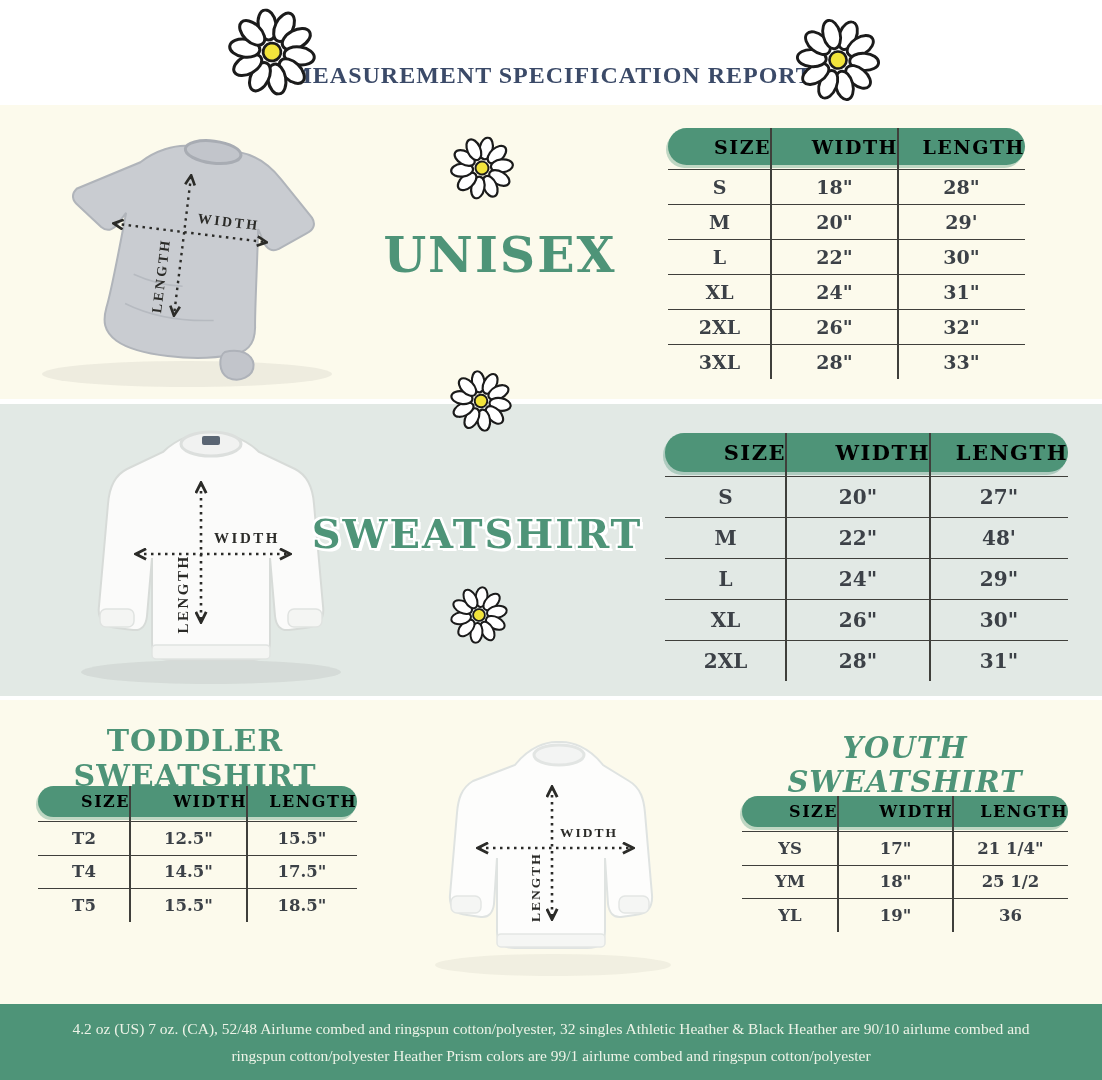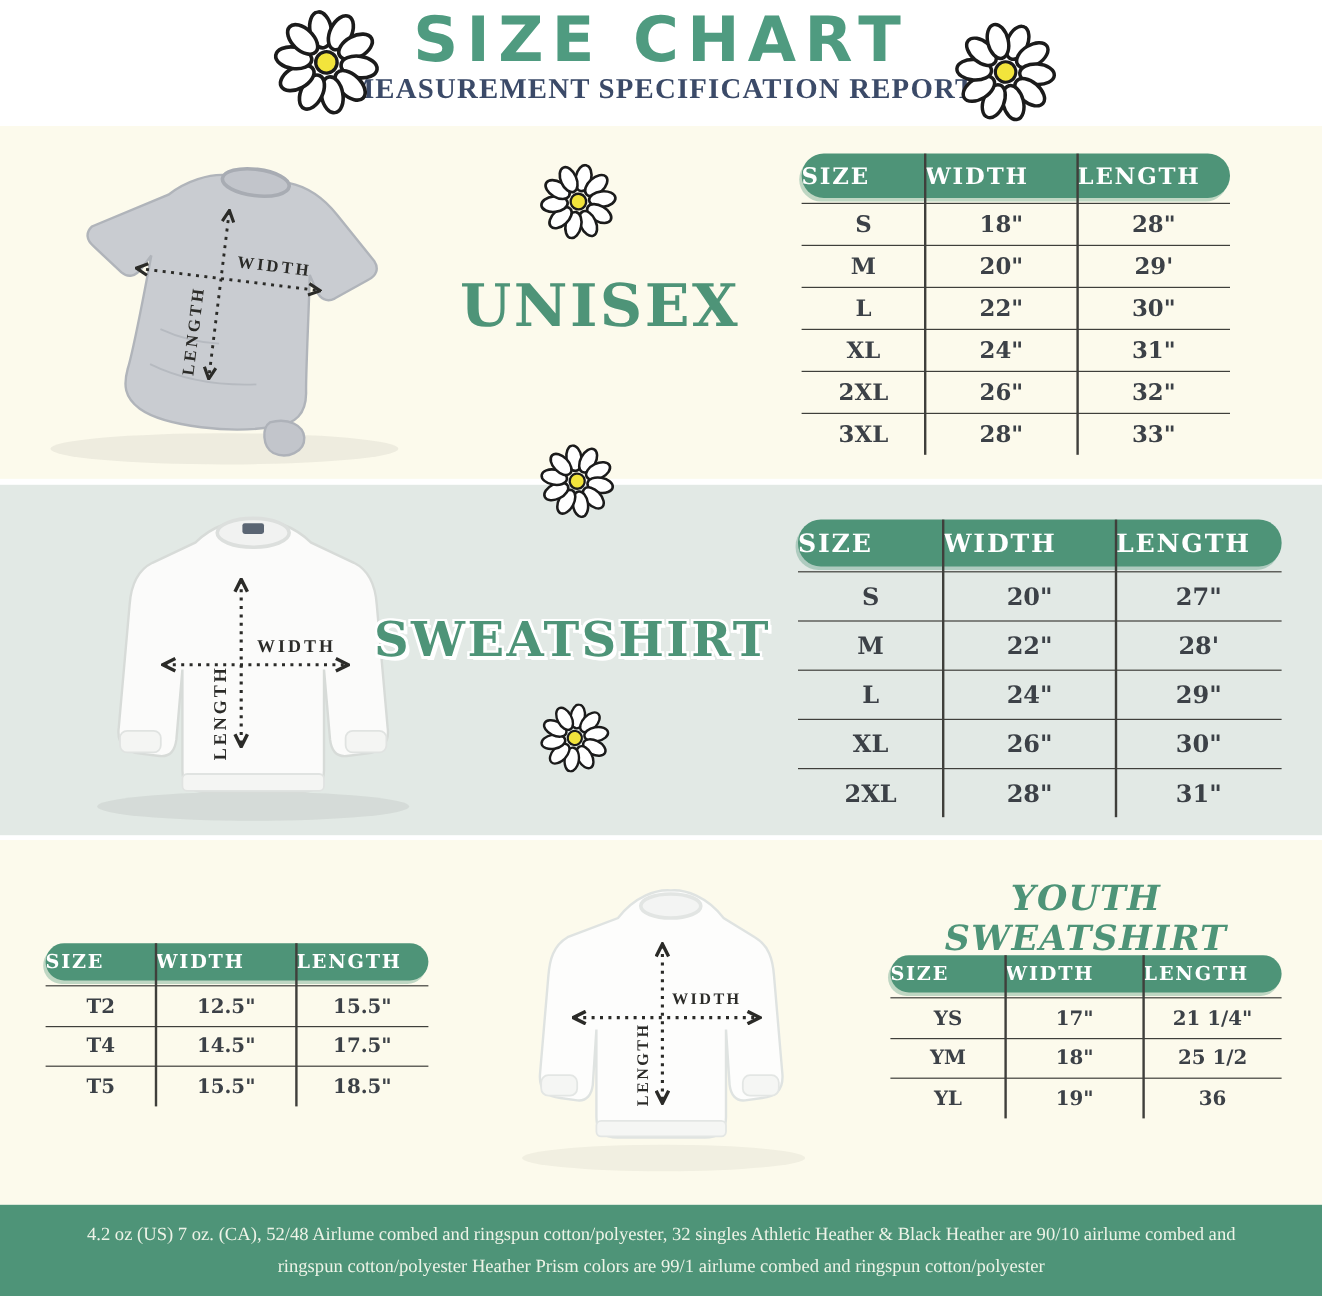--- a/index.html
+++ b/index.html
@@ -44,23 +44,23 @@
   .h-sweat{left:307px; top:510px; width:340px; font-size:40px;
     text-shadow:2px 0 0 #fff,-2px 0 0 #fff,0 2px 0 #fff,0 -2px 0 #fff,
                 2px 2px 0 #fff,-2px 2px 0 #fff,2px -2px 0 #fff,-2px -2px 0 #fff,3px 3px 0 #fff;}
   .h-toddler{left:22px; top:723px; width:346px; font-size:30px; letter-spacing:1px;}
   .h-youth{left:738px; top:731px; width:334px; font-size:29px; letter-spacing:1px;font-style:italic;}
 
   
   .size-table{position:absolute;}
   .st-head{
     display:grid; grid-template-columns:var(--c1) var(--c2) var(--c3);
-    height:var(--hh); align-items:center; text-align:left;
+    height:var(--hh); align-items:center; text-align:right;
     background:var(--green,#4e9478); border-radius:19px;
-    color:#ffffff; font-weight:bold; font-size:var(--hfs);
+    color:#000000; font-weight:bold; font-size:var(--hfs);
     letter-spacing:1.5px; margin-bottom:4px;
     box-shadow:-2px 3px 0 0 rgba(78,148,120,0.35);
   }
   .st-row{
     display:grid; grid-template-columns:var(--c1) var(--c2) var(--c3);
     height:var(--rh); align-items:center; text-align:center;
     border-top:1.5px solid var(--line,#3f3f3b);
     color:var(--ink,#3c4147); font-size:var(--fs); font-weight:600;
   }
   .vl{position:absolute; top:0; bottom:0; width:1.5px; background:var(--line,#3f3f3b);}
@@ -110,21 +110,20 @@
   </defs>
 </svg>
 
 <div class="canvas">
 
   <div class="band hdr"></div>
   <div class="band sec1"></div>
   <div class="band sec2"></div>
   <div class="band sec3"></div>
 
-  <div class="title">SIZE CHART</div>
   <div class="subtitle">MEASUREMENT SPECIFICATION REPORT</div>
   <svg class="daisy d-hl" viewBox="-32 -32 64 64">
       <use href="#daisy-shape"></use>
     </svg>
   <svg class="daisy d-hr" viewBox="-32 -32 64 64">
       <use href="#daisy-shape"></use>
     </svg>
   <svg class="daisy d-u" viewBox="-32 -32 64 64">
       <use href="#daisy-shape"></use>
     </svg>
@@ -187,20 +186,21 @@
     <g>
       <line x1="62" y1="145" x2="215" y2="145" stroke="#2b2b28" stroke-width="2.6" stroke-dasharray="2.5 4.5" marker-start="url(#arrowM)" marker-end="url(#arrowM)"></line>
       <line x1="135" y1="85" x2="135" y2="215" stroke="#2b2b28" stroke-width="2.6" stroke-dasharray="2.5 4.5" marker-start="url(#arrowM)" marker-end="url(#arrowM)"></line>
       <text x="172" y="134" text-anchor="middle" font-family="Liberation Serif, serif" font-size="13.5" font-weight="bold" letter-spacing="2" fill="#2b2b28">WIDTH</text>
       <text x="123" y="184" text-anchor="middle" transform="rotate(-90 123 184)" font-family="Liberation Serif, serif" font-size="13.5" font-weight="bold" letter-spacing="2" fill="#2b2b28">LENGTH</text>
     </g>
   </svg>
 
   <div class="secHead h-unisex">UNISEX</div>
   <div class="secHead h-sweat">SWEATSHIRT</div>
+  <div class="secHead h-toddler">TODDLER SWEATSHIRT</div>
   <div class="secHead h-youth">YOUTH SWEATSHIRT</div>
 
   <div class="size-table t1">
     <div class="st-head">
       <div>SIZE</div>
       <div>WIDTH</div>
       <div>LENGTH</div>
     </div>
     <div class="st-row">
       <div>S</div>
@@ -243,21 +243,21 @@
       <div>LENGTH</div>
     </div>
     <div class="st-row">
       <div>S</div>
       <div>20"</div>
       <div>27"</div>
     </div>
     <div class="st-row">
       <div>M</div>
       <div>22"</div>
-      <div>28'</div>
+      <div>48'</div>
     </div>
     <div class="st-row">
       <div>L</div>
       <div>24"</div>
       <div>29"</div>
     </div>
     <div class="st-row">
       <div>XL</div>
       <div>26"</div>
       <div>30"</div>

